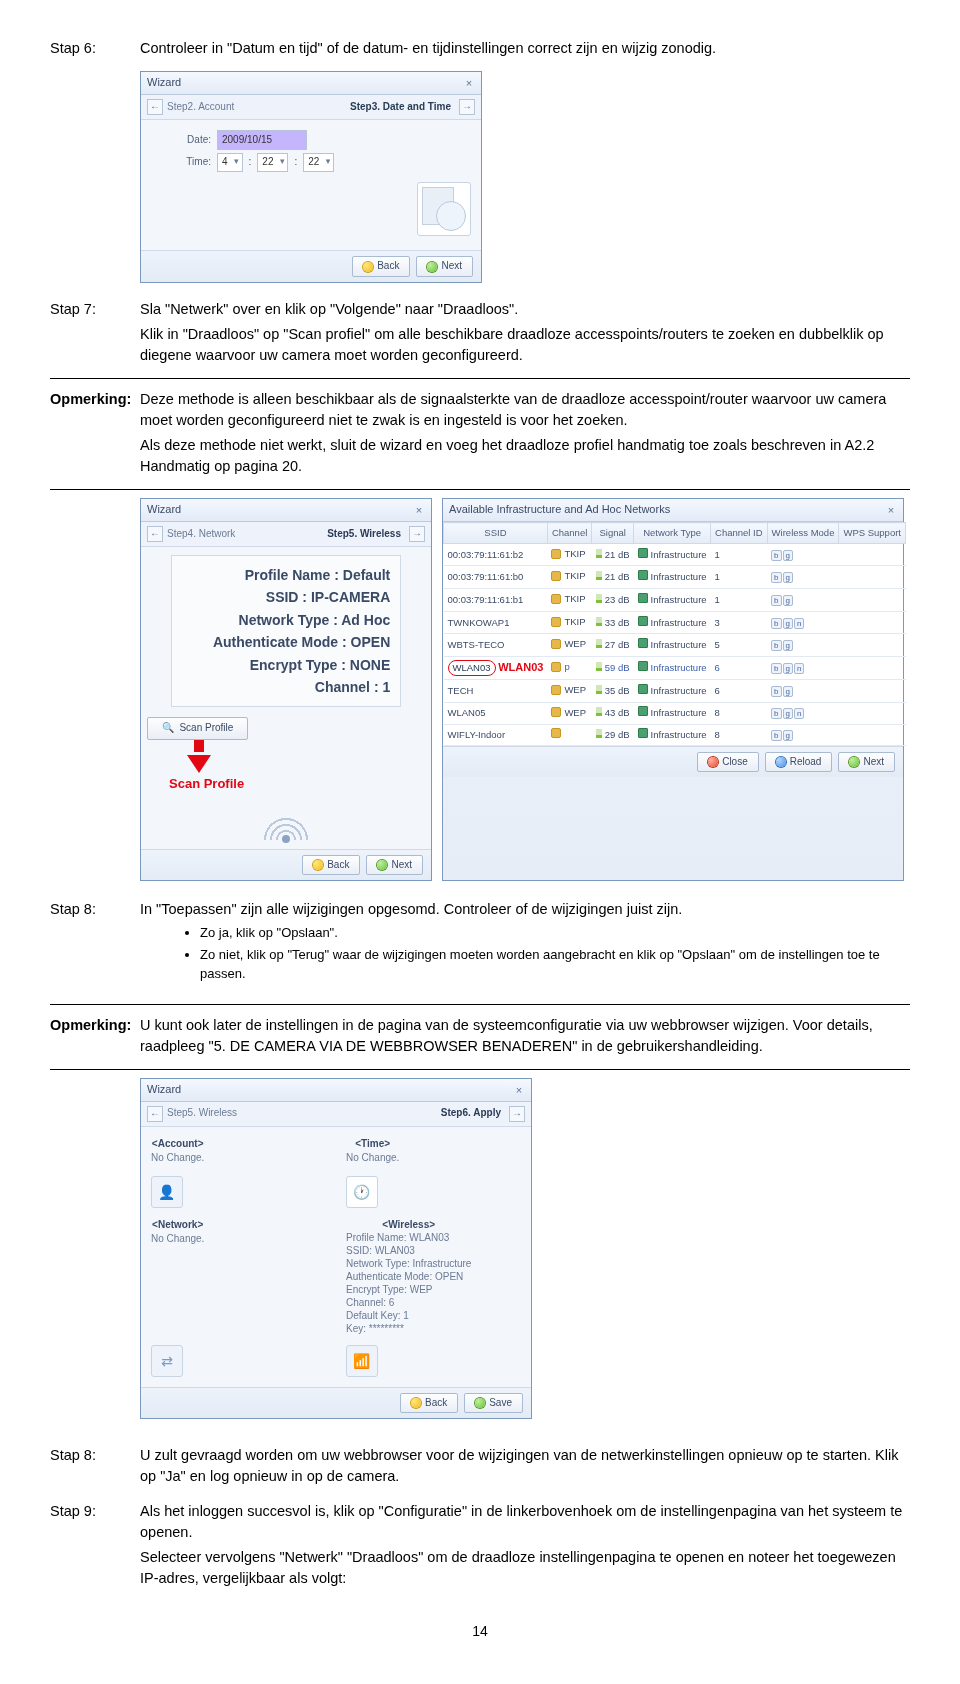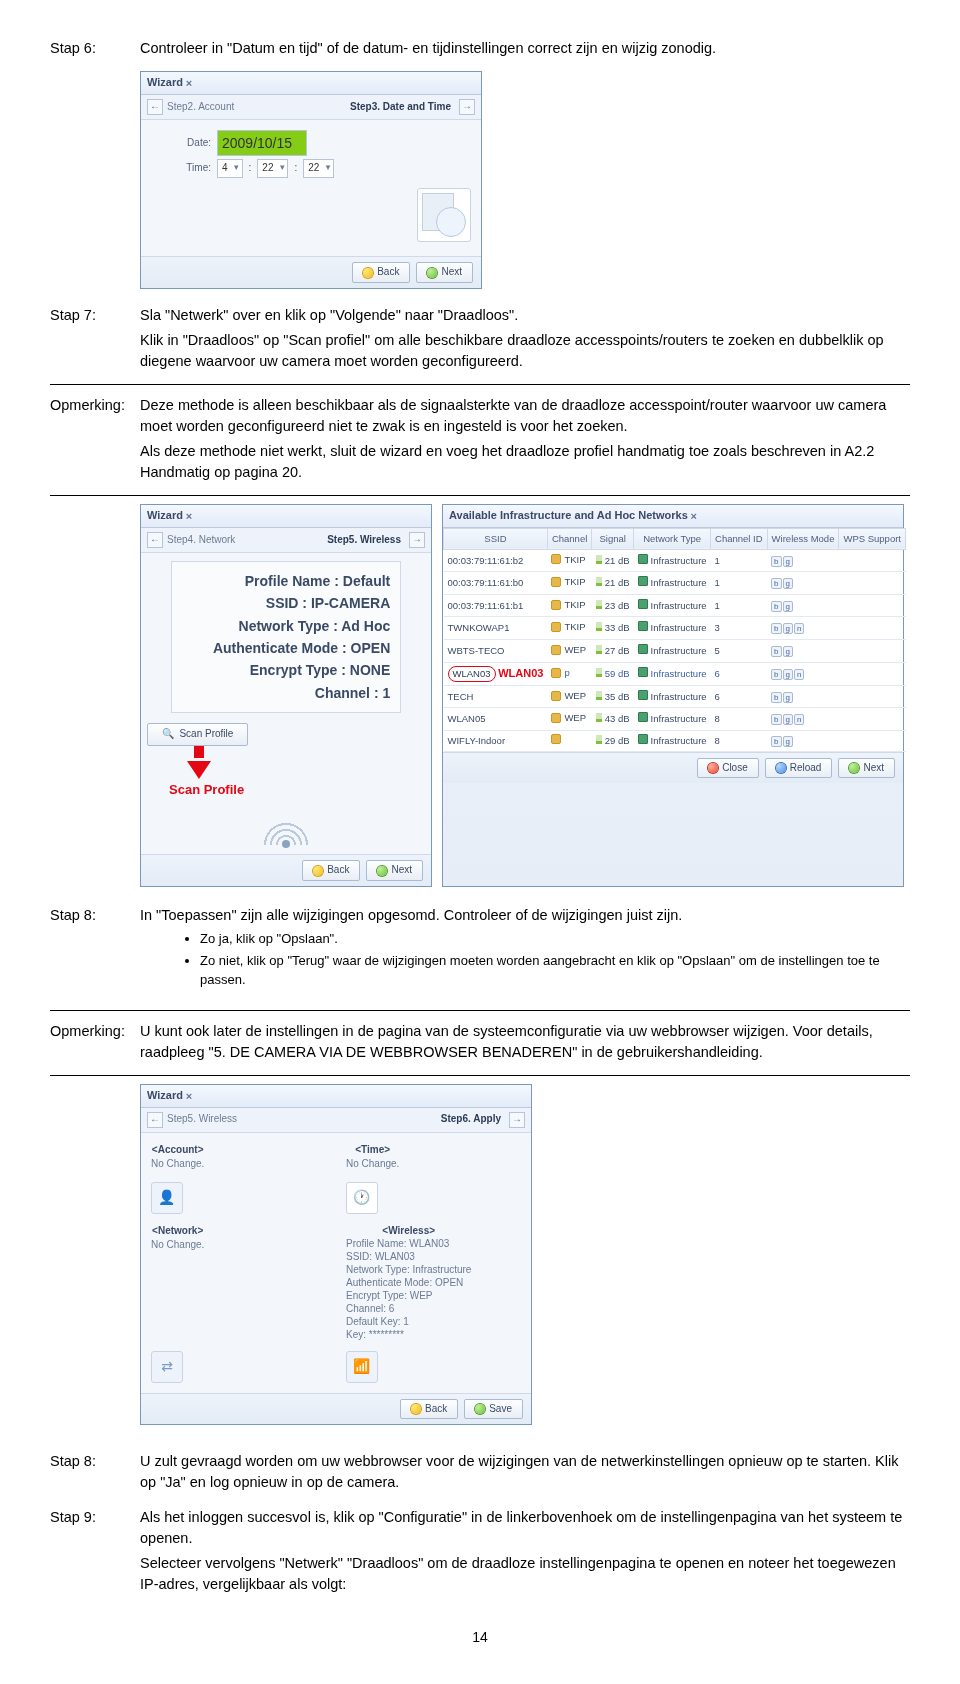--- a/index.html
+++ b/index.html
@@ -10,21 +10,21 @@
     padding: 36px 50px 30px 50px;
     width: 960px;
     box-sizing: border-box;
     background: #fff;
     line-height: 1.45;
   }
   .block { margin-bottom: 10px; }
   .steptable { width: 100%; border-collapse: collapse; }
   .steptable td { vertical-align: top; padding: 2px 0; }
   .steplabel { width: 90px; font-weight: normal; white-space: nowrap; }
-  .opmlabel { width: 90px; font-weight: normal; white-space: nowrap; }
+  .opmlabel { width: 90px; font-weight: bold; white-space: nowrap; }
   .figs { margin: 6px 0 14px 90px; }
   .figs-row { display: flex; gap: 10px; margin: 6px 0 14px 90px; }
   hr.sep {
     border: none;
     border-top: 1px solid #000;
     margin: 8px 0;
   }
   .bullets { margin: 4px 0 8px 20px; }
   .bullets li { font-size: 13px; margin-bottom: 3px; }
   .pagenum { text-align: center; font-size: 14px; margin-top: 30px; }
@@ -32,25 +32,25 @@
   
   .wiz {
     border: 1px solid #7a97bd;
     background: linear-gradient(#eef3fb, #e6edf7);
     font-size: 10px;
     color: #3a4a66;
     display: inline-block;
     vertical-align: top;
   }
   .wiz-title {
-    display: flex; align-items: center;
+    display: flex; justify-content: space-between; align-items: center;
     padding: 3px 6px;
     background: linear-gradient(#f4f8ff, #e3ebf7);
     border-bottom: 1px solid #bccadd;
-    font-weight: bold;
+    font-weight: normal;
     font-size: 11px;
   }
   .close-x {
     display: inline-block;
     width: 12px; height: 12px;
     text-align: center; line-height: 12px;
     color: #607494;
     font-size: 11px;
     cursor: pointer;
   }
@@ -85,22 +85,22 @@
     cursor:pointer;
   }
   .dot { width:10px; height:10px; border-radius:50%; display:inline-block; }
   .dot-yellow{ background: radial-gradient(circle at 30% 30%, #ffe978, #f2b91d); box-shadow:0 0 0 1px #d29b0e;}
   .dot-green{ background: radial-gradient(circle at 30% 30%, #bff09a, #6bc03e); box-shadow:0 0 0 1px #4f9a21;}
   .dot-blue{ background: radial-gradient(circle at 30% 30%, #b4d6ff, #4a8fe2); box-shadow:0 0 0 1px #2b6fba;}
   .dot-red{ background: radial-gradient(circle at 30% 30%, #ffb0a2, #e64a2f); box-shadow:0 0 0 1px #b9321a;}
   .frow { display:flex; align-items:center; gap:6px; margin-bottom:3px; }
   .flabel { width:60px; text-align:right; color:#52617a; }
   .finput {
-    border:1px solid #b6c4d8; background:#84cc16; padding:2px 4px; min-width:80px;
-    font-size:14px; color:#333; display:inline-block;
+    border:1px solid #b6c4d8; background:#c4b5fd; padding:2px 4px; min-width:80px;
+    font-size:10px; color:#333; display:inline-block;
   }
   .fsel {
     border:1px solid #b6c4d8; background:#fff; padding:1px 14px 1px 4px; font-size:10px; color:#333;
     position:relative; display:inline-block;
   }
   .fsel:after { content:"▾"; position:absolute; right:3px; top:1px; color:#6b7b94; font-size:9px; }
 
   
   .clock-card {
     width: 52px; height: 52px;

